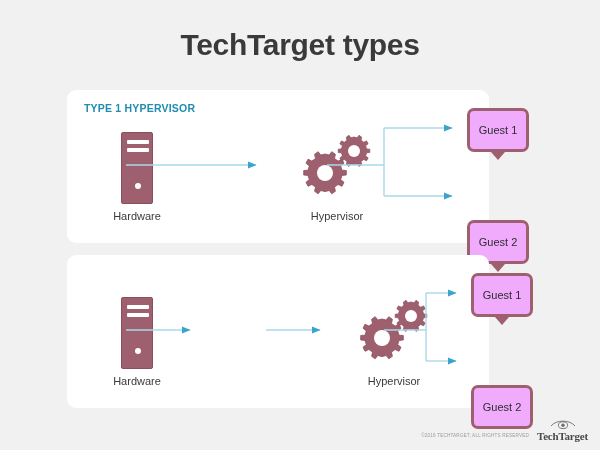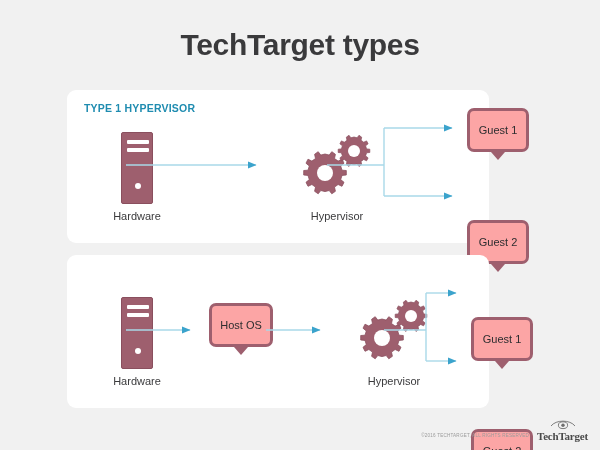--- a/index.html
+++ b/index.html
@@ -99,21 +99,21 @@
 
   
   .monitor {
     position: relative;
   }
   .monitor .screen {
     position: relative;
     width: 100%;
     height: 100%;
     box-sizing: border-box;
-    background: #fca5a5;
+    background: #f0abfc;
     border: 3.5px solid #9e5f6e;
     border-radius: 7px;
     display: flex;
     align-items: center;
     justify-content: center;
   }
   .monitor .screen-text {
     font-size: 11px;
     color: #2d2d2f;
     white-space: nowrap;
@@ -227,26 +227,20 @@
 
     <div class="node" style="left:30px; top:42px; width:80px;">
       <div class="tower" style="margin:0 auto;">
         <div class="slot s1"></div>
         <div class="slot s2"></div>
         <div class="dot"></div>
       </div>
       <div class="node-label" style="top:78px;">Hardware</div>
     </div>
 
-    <div class="node monitor" style="left:142px; top:48px; width:64px; height:44px;">
-      <div class="screen">
-        <span class="screen-text">Host OS</span>
-      </div>
-      <div class="stand" style="top:44px;"></div>
-    </div>
 
     <div class="node" style="left:282px; top:42px; width:90px;">
       <div class="gears" style="width:90px;height:66px;">
         <svg width="90" height="66" viewBox="0 0 90 66" aria-hidden="true">
           <g fill="#9e5f6e" stroke="#8a4f5e" stroke-width="0.8">
             <path d="M33,22 l4.2,1.1 2.6,-3.4 3.6,2.6 -0.9,4.2 3.6,2.6 3.9,-1.9 2,4 -3.3,2.8 1.3,4.2 4.3,0.3 0,4.5 -4.3,0.4 -1.3,4.2 3.3,2.7 -2,4 -3.9,-1.8 -3.6,2.6 0.9,4.2 -3.6,2.5 -2.6,-3.3 -4.2,1.1 -4.2,-1.1 -2.6,3.3 -3.6,-2.5 0.9,-4.2 -3.6,-2.6 -3.9,1.8 -2,-4 3.3,-2.7 -1.3,-4.2 -4.3,-0.4 0,-4.5 4.3,-0.3 1.3,-4.2 -3.3,-2.8 2,-4 3.9,1.9 3.6,-2.6 -0.9,-4.2 3.6,-2.6 2.6,3.4 z"></path>
           </g>
           <circle cx="33" cy="41" r="8" fill="#ffffff"></circle>
           <g fill="#9e5f6e" stroke="#8a4f5e" stroke-width="0.7">
             <path d="M62,5 l3.1,0.8 1.9,-2.5 2.7,1.9 -0.7,3.1 2.7,1.9 2.9,-1.3 1.5,2.9 -2.5,2 1,3.1 3.2,0.3 0,3.3 -3.2,0.3 -1,3.1 2.5,2 -1.5,2.9 -2.9,-1.3 -2.7,1.9 0.7,3.1 -2.7,1.9 -1.9,-2.5 -3.1,0.8 -3.1,-0.8 -1.9,2.5 -2.7,-1.9 0.7,-3.1 -2.7,-1.9 -2.9,1.3 -1.5,-2.9 2.5,-2 -1,-3.1 -3.2,-0.3 0,-3.3 3.2,-0.3 1,-3.1 -2.5,-2 1.5,-2.9 2.9,1.3 2.7,-1.9 -0.7,-3.1 2.7,-1.9 1.9,2.5 z"></path>

